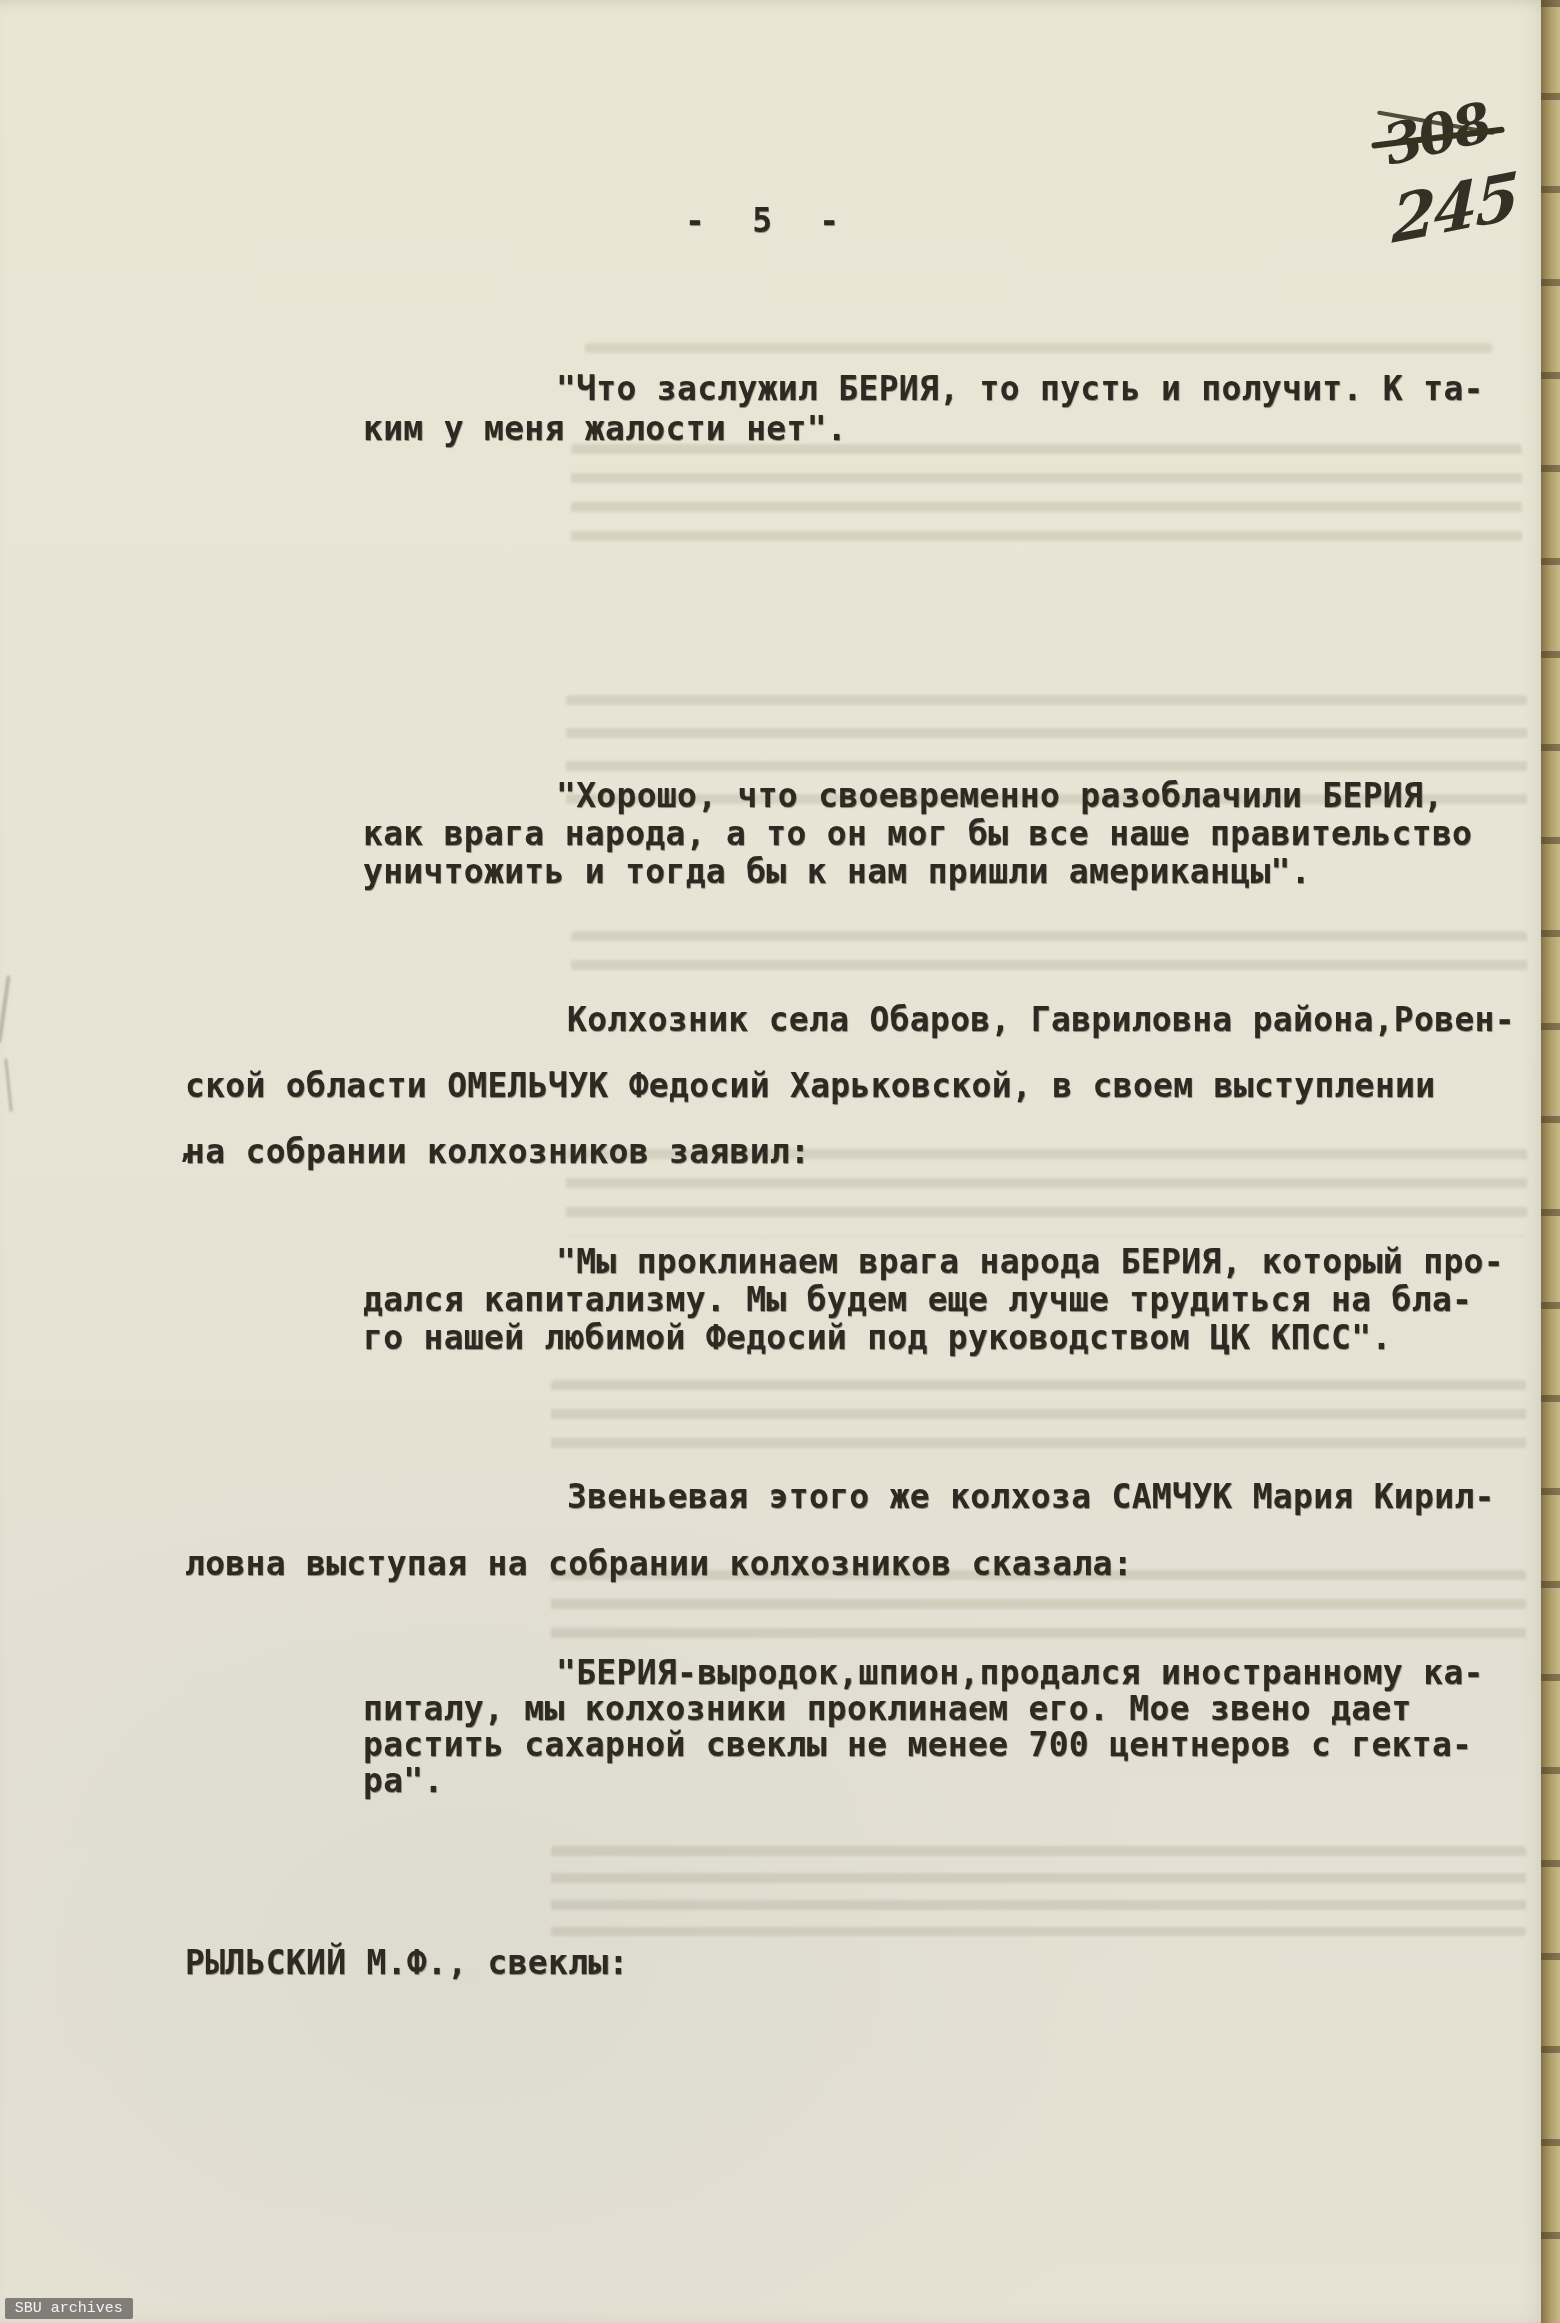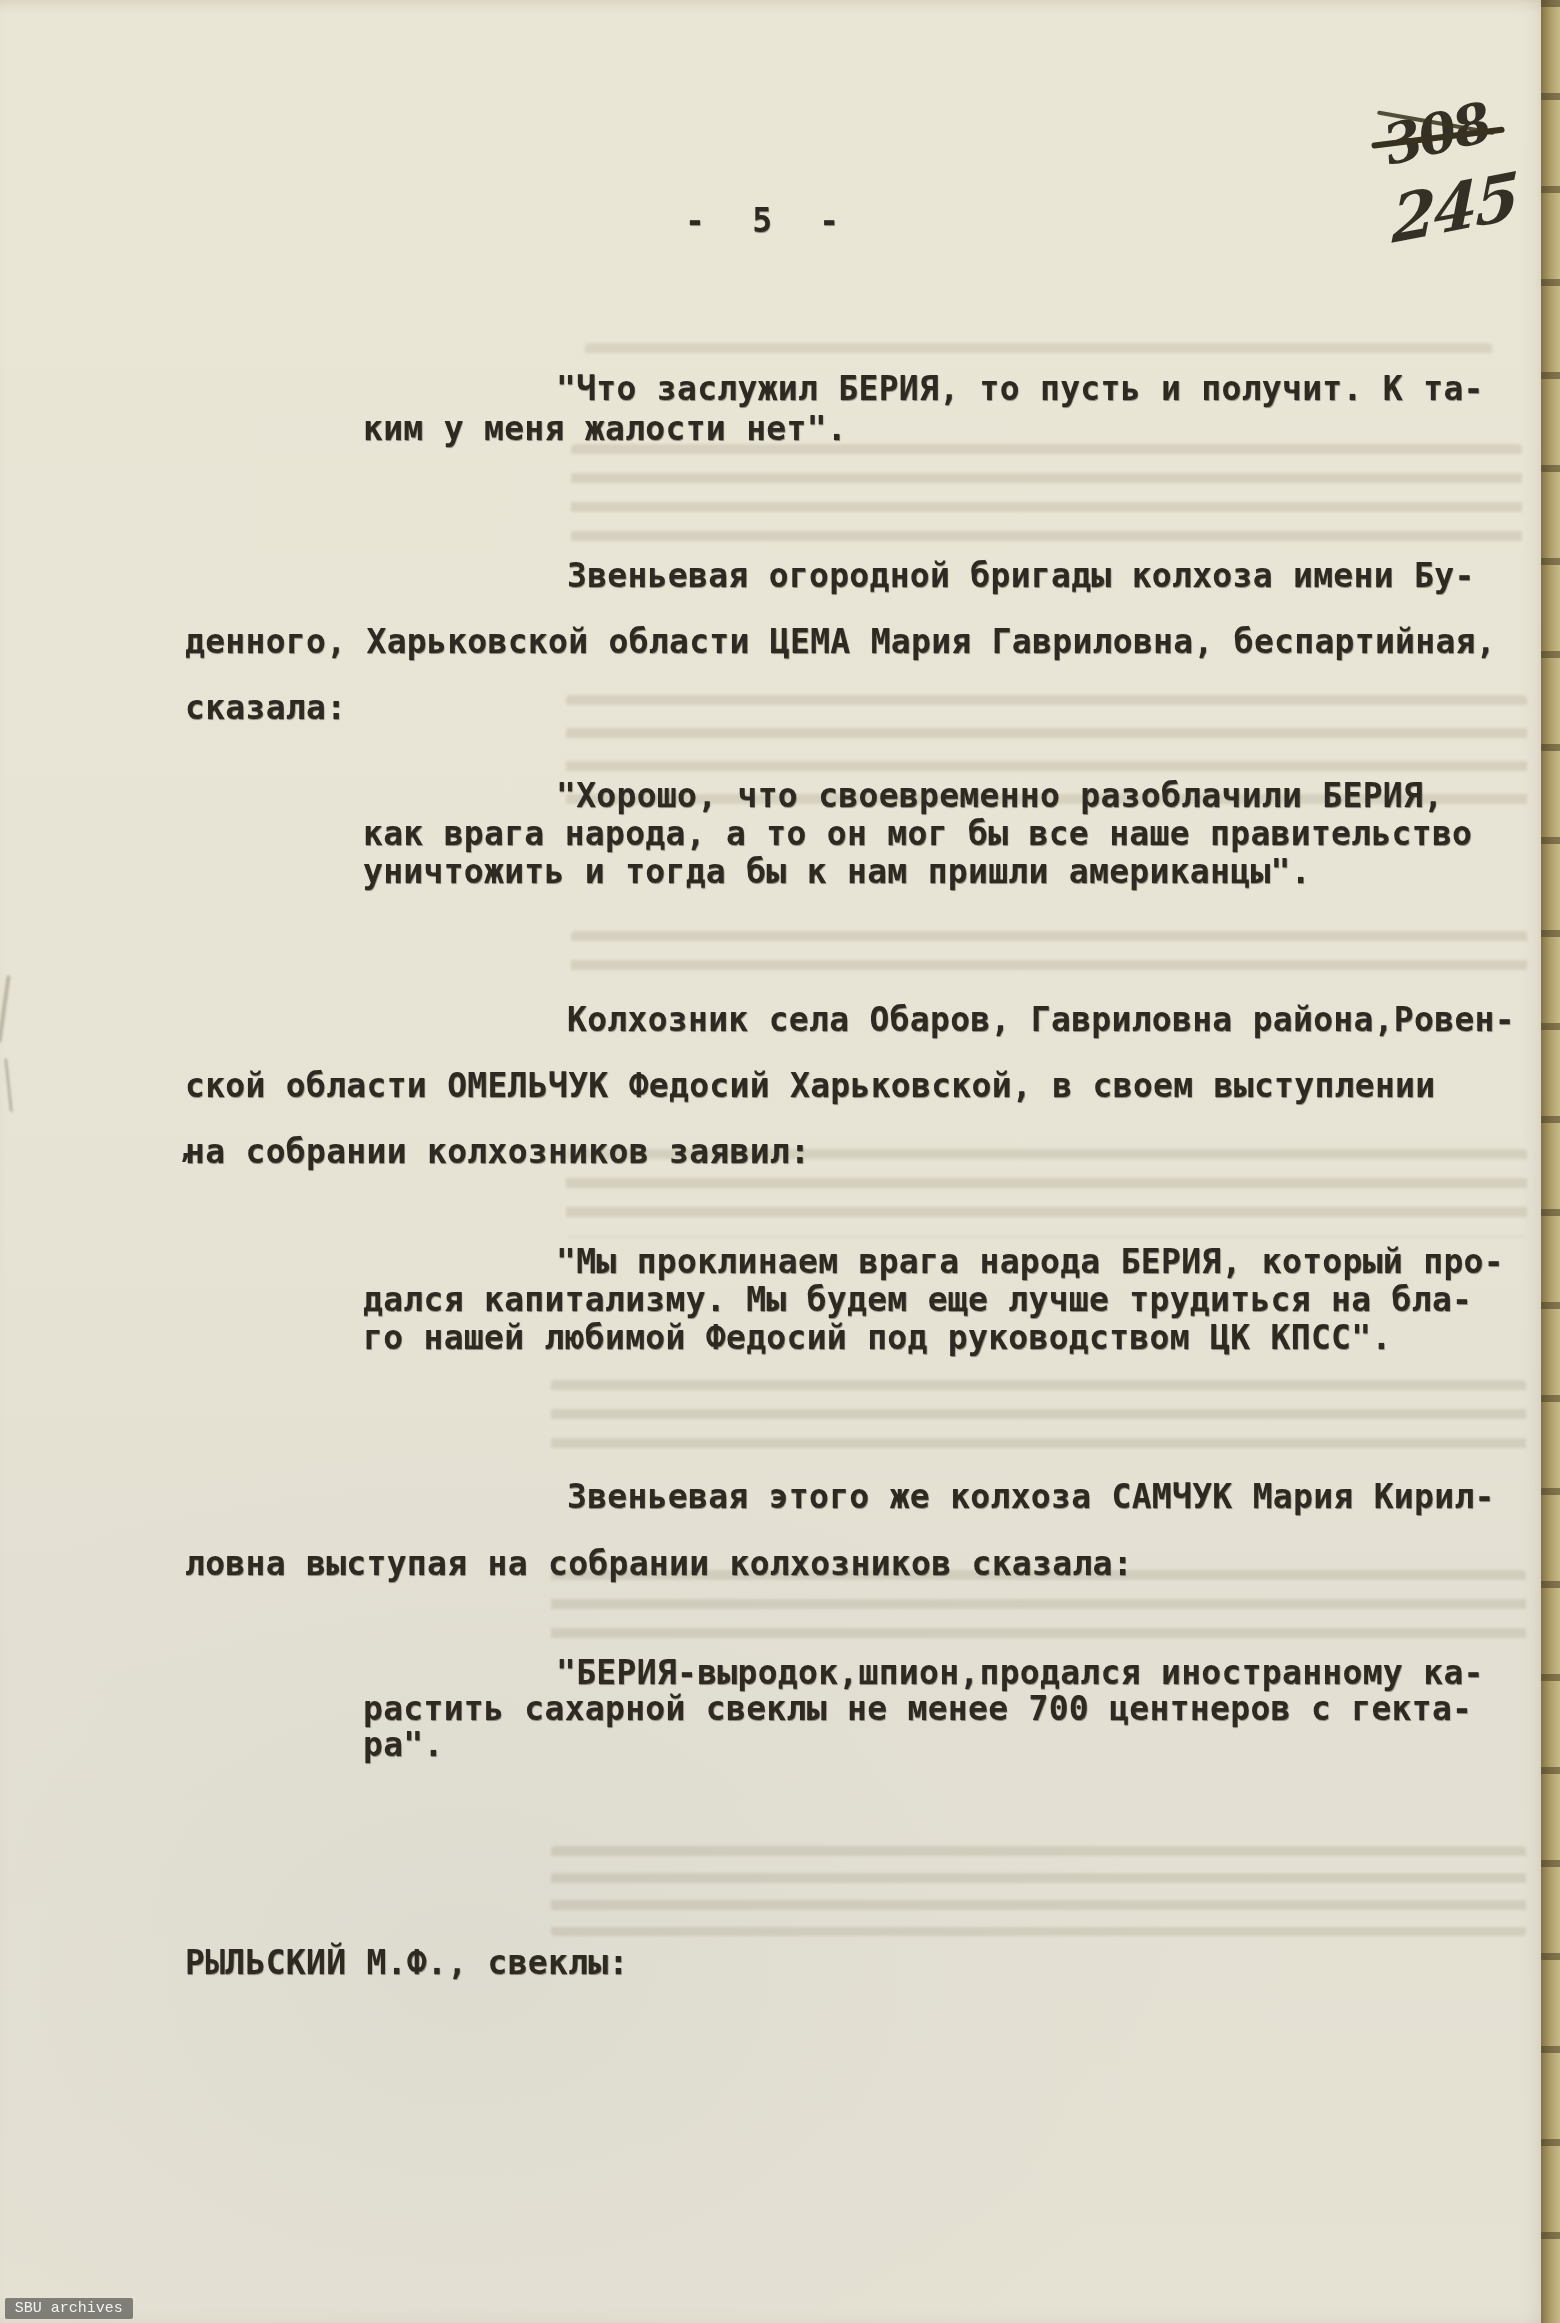--- a/index.html
+++ b/index.html
@@ -97,25 +97,20 @@
   </div>
   <div class="hand hand-245">245</div>
 
   <div class="pagenum">- 5 -</div>
 
   <div class="tblock" style="left:363px;top:369px;width:1156px;line-height:40px">
     <div class="ln ind-q">"Что заслужил БЕРИЯ, то пусть и получит. К та-</div>
     <div class="ln">ким у меня жалости нет".</div>
   </div>
 
-  <div class="tblock" style="left:185px;top:543px;width:1346px;line-height:66px">
-    <div class="ln ind-p">Звеньевая огородной бригады колхоза имени Бу-</div>
-    <div class="ln">денного, Харьковской области ЦЕМА Мария Гавриловна, беспартийная,</div>
-    <div class="ln">сказала:</div>
-  </div>
 
   <div class="tblock" style="left:363px;top:777px;width:1156px;line-height:38px">
     <div class="ln ind-q">"Хорошо, что своевременно разоблачили БЕРИЯ,</div>
     <div class="ln">как врага народа, а то он мог бы все наше правительство</div>
     <div class="ln">уничтожить и тогда бы к нам пришли американцы".</div>
   </div>
 
   <div class="tblock" style="left:185px;top:987px;width:1346px;line-height:66px">
     <div class="ln ind-p">Колхозник села Обаров, Гавриловна района,Ровен-</div>
     <div class="ln">ской области ОМЕЛЬЧУК Федосий Харьковской, в своем выступлении</div>
@@ -129,20 +124,21 @@
     <div class="ln">го нашей любимой Федосий под руководством ЦК КПСС".</div>
   </div>
 
   <div class="tblock" style="left:185px;top:1463px;width:1346px;line-height:67px">
     <div class="ln ind-p">Звеньевая этого же колхоза САМЧУК Мария Кирил-</div>
     <div class="ln">ловна выступая на собрании колхозников сказала:</div>
   </div>
 
   <div class="tblock" style="left:363px;top:1655px;width:1156px;line-height:36px">
     <div class="ln ind-q">"БЕРИЯ-выродок,шпион,продался иностранному ка-</div>
+    <div class="ln">питалу, мы колхозники проклинаем его. Мое звено дает</div>
     <div class="ln">растить сахарной свеклы не менее 700 центнеров с гекта-</div>
     <div class="ln">ра".</div>
   </div>
 
   <div class="tblock" style="left:185px;top:1930px;width:1346px;line-height:66px">
     <div class="ln">РЫЛЬСКИЙ М.Ф., свеклы:</div>
   </div>
 
   <div class="edge"></div>
 

